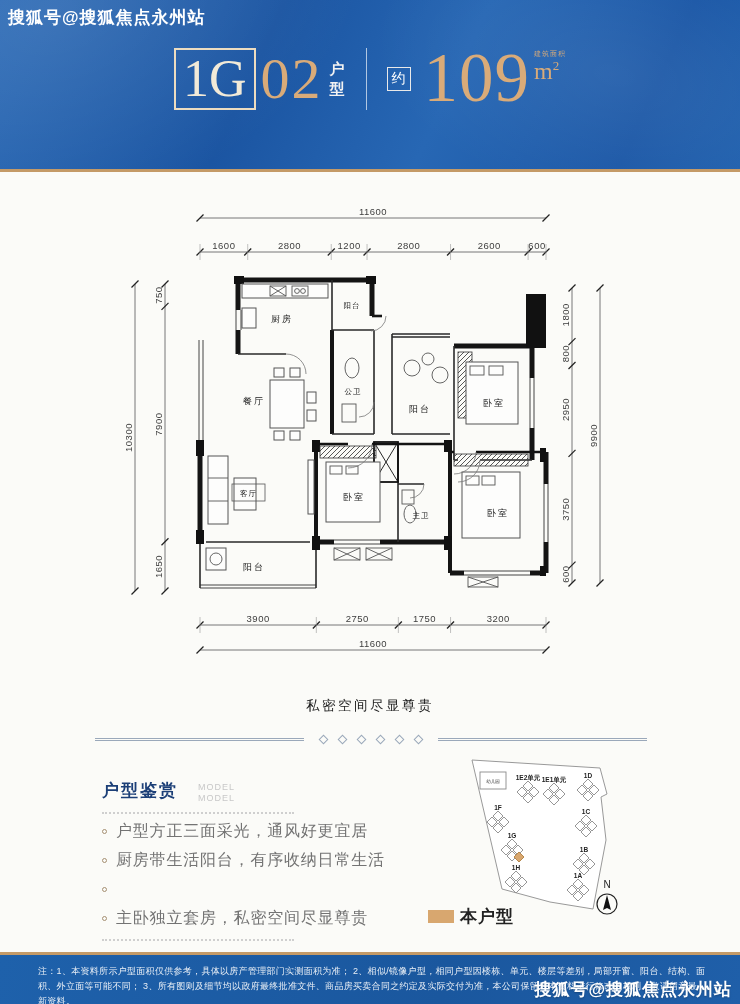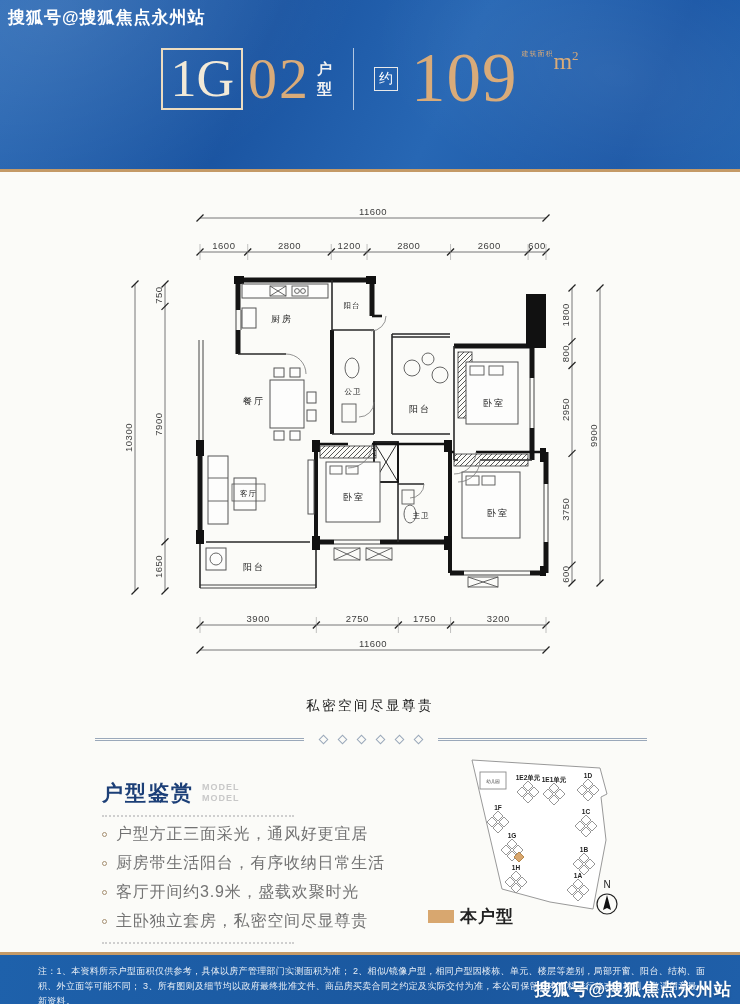--- a/index.html
+++ b/index.html
@@ -20,21 +20,21 @@
   .title-row { position:relative; z-index:2; display:flex; justify-content:center; align-items:center; padding-top:44px; }
   .serif { font-family:"Liberation Serif", serif; }
   .code-box { display:flex; align-items:center; border:2px solid #ecdcc0; padding:0 7px; height:62px;
     font-size:52px; color:#f2ead8; }
   .code-rest { font-size:58px; color:#d9ab79; margin-left:5px; letter-spacing:2px; line-height:1; }
   .code-suffix { display:flex; flex-direction:column; margin-left:7px; color:#f2f2f2; font-size:15px;
     font-weight:bold; line-height:1.3; letter-spacing:1px; width:16px; }
   .vdiv { width:1px; height:62px; background:rgba(255,255,255,0.65); margin:0 20px; }
   .approx-box { border:1.5px solid #e9e9e9; color:#fff; font-size:14px; padding:2px 4px; margin-right:13px; }
   .area-num { font-size:69px; color:#d9ab79; line-height:1; letter-spacing:1px; }
-  .area-unit-group { display:flex; flex-direction:row; align-items:flex-start; justify-content:flex-end;
+  .area-unit-group { display:flex; flex-direction:column; align-items:flex-start; 
     height:60px; margin-left:4px; padding-bottom:5px; }
   .area-caption { font-size:7px; color:#d9ab79; letter-spacing:1px; margin-bottom:0; }
   .area-unit { font-size:24px; color:#d9ab79; line-height:1; }
   .area-unit sup { font-size:13px; }
 
   
   .fp-wrap { position:absolute; left:120px; top:196px; width:500px; height:470px; }
   svg text { font-family:"Liberation Sans", sans-serif; }
   .dl { stroke:#555; stroke-width:0.8; fill:none; }
   .tk { stroke:#222; stroke-width:1.3; }
@@ -55,22 +55,22 @@
   .design-note { position:absolute; left:306px; top:697px; font-size:13.5px; color:#1e1e1e; letter-spacing:2.5px; }
 
   .divider { position:absolute; left:95px; top:736px; width:552px; display:flex; align-items:center; }
   .divider .dline { flex:1; height:3px; border-top:1px solid #9aa8ba; border-bottom:1px solid #9aa8ba; }
   .diamonds { display:flex; padding:0 10px; }
   .diamond { width:7px; height:7px; border:1px solid #9aa8ba; transform:rotate(45deg); margin:0 6px; }
 
   
   .review { position:absolute; left:102px; top:779px; width:250px; }
   .review-title-row { display:flex; align-items:flex-start; }
-  .review-title { font-size:21px; font-weight:bold; color:#1c3f77; letter-spacing:2px; }
-  .review-sub { margin-left:8px; font-size:9px; color:#c8c8c8; font-weight:bold; letter-spacing:1px; line-height:1.2; padding-top:3px;text-align:right; }
+  .review-title { font-size:17px; font-weight:bold; color:#1c3f77; letter-spacing:2px; }
+  .review-sub { margin-left:20px; font-size:9px; color:#c8c8c8; font-weight:normal; letter-spacing:1px; line-height:1.2; padding-top:3px;text-align:right; }
   .dotline { width:192px; border-top:2px dotted #cfcfcf; margin:8px 0 3px 0; }
   .bullets { list-style:none; }
   .bullets li { display:flex; align-items:center; height:29px; }
   .bullet-dot { width:5px; height:5px; border:1.2px solid #a58f72; border-radius:50%; margin-right:9px; flex:0 0 auto; }
   .bullet-text { font-size:16px; color:#737373; letter-spacing:0.8px; white-space:nowrap; }
 
   
   .site-wrap { position:absolute; left:450px; top:752px; width:175px; height:178px; }
   .sp-border { stroke:#999; stroke-width:1; fill:#fff; }
   .sp-cell { stroke:#8a8a8a; stroke-width:0.9; fill:#fff; }
@@ -376,21 +376,20 @@
       <li>
           <span class="bullet-dot"></span>
           <span class="bullet-text">户型方正三面采光，通风好更宜居</span>
         </li>
       <li>
           <span class="bullet-dot"></span>
           <span class="bullet-text">厨房带生活阳台，有序收纳日常生活</span>
         </li>
       <li>
           <span class="bullet-dot"></span>
-          <span class="bullet-text">客厅开间约3.9米，盛载欢聚时光</span>
         </li>
       <li>
           <span class="bullet-dot"></span>
           <span class="bullet-text">主卧独立套房，私密空间尽显尊贵</span>
         </li>
     </ul>
     <div class="dotline" style="margin-top:6px;"></div>
   </div>
 
   <div class="site-wrap">

